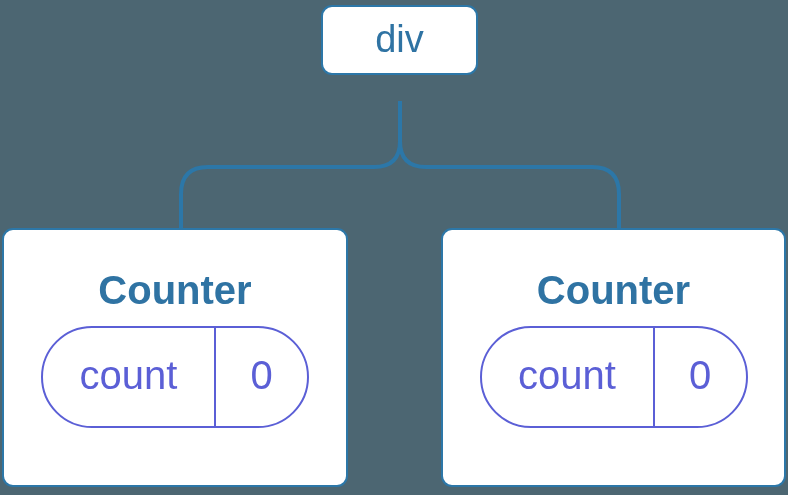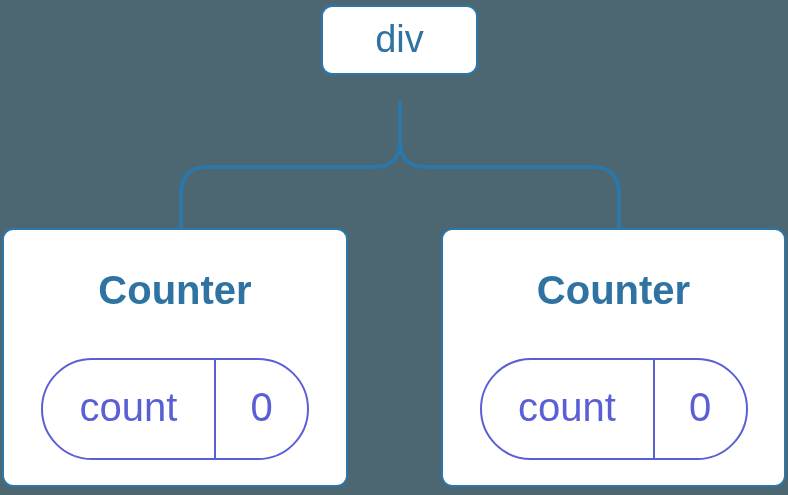--- a/index.html
+++ b/index.html
@@ -50,21 +50,21 @@
   .card.left{left:2px;width:346px;}
   .card.right{left:441px;width:345px;}
   .card .title{
     margin-top:38px;
     font-size:40px;
     font-weight:600;
     color:var(--blue-text);
     line-height:1.1;
   }
   .pill{
-    margin-top:46px;
+    margin-top:14px;
     width:268px;height:102px;
     border:2px solid var(--purple);
     border-radius:51px;
     display:flex;
     overflow:hidden;
     background:var(--card-bg);
   }
   .pill .key-cell{
     width:173px;
     border-right:2px solid var(--purple);

